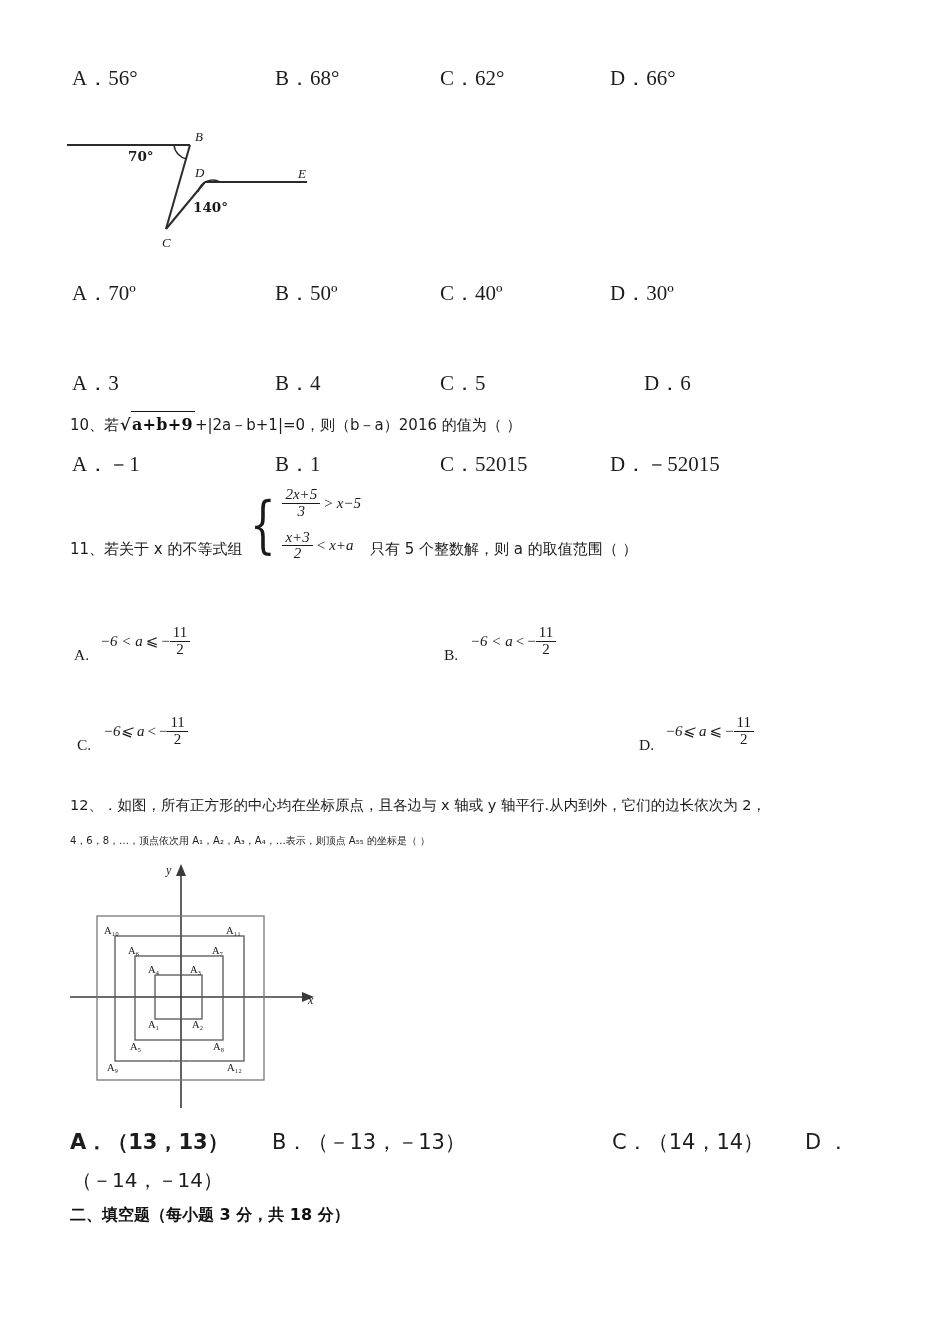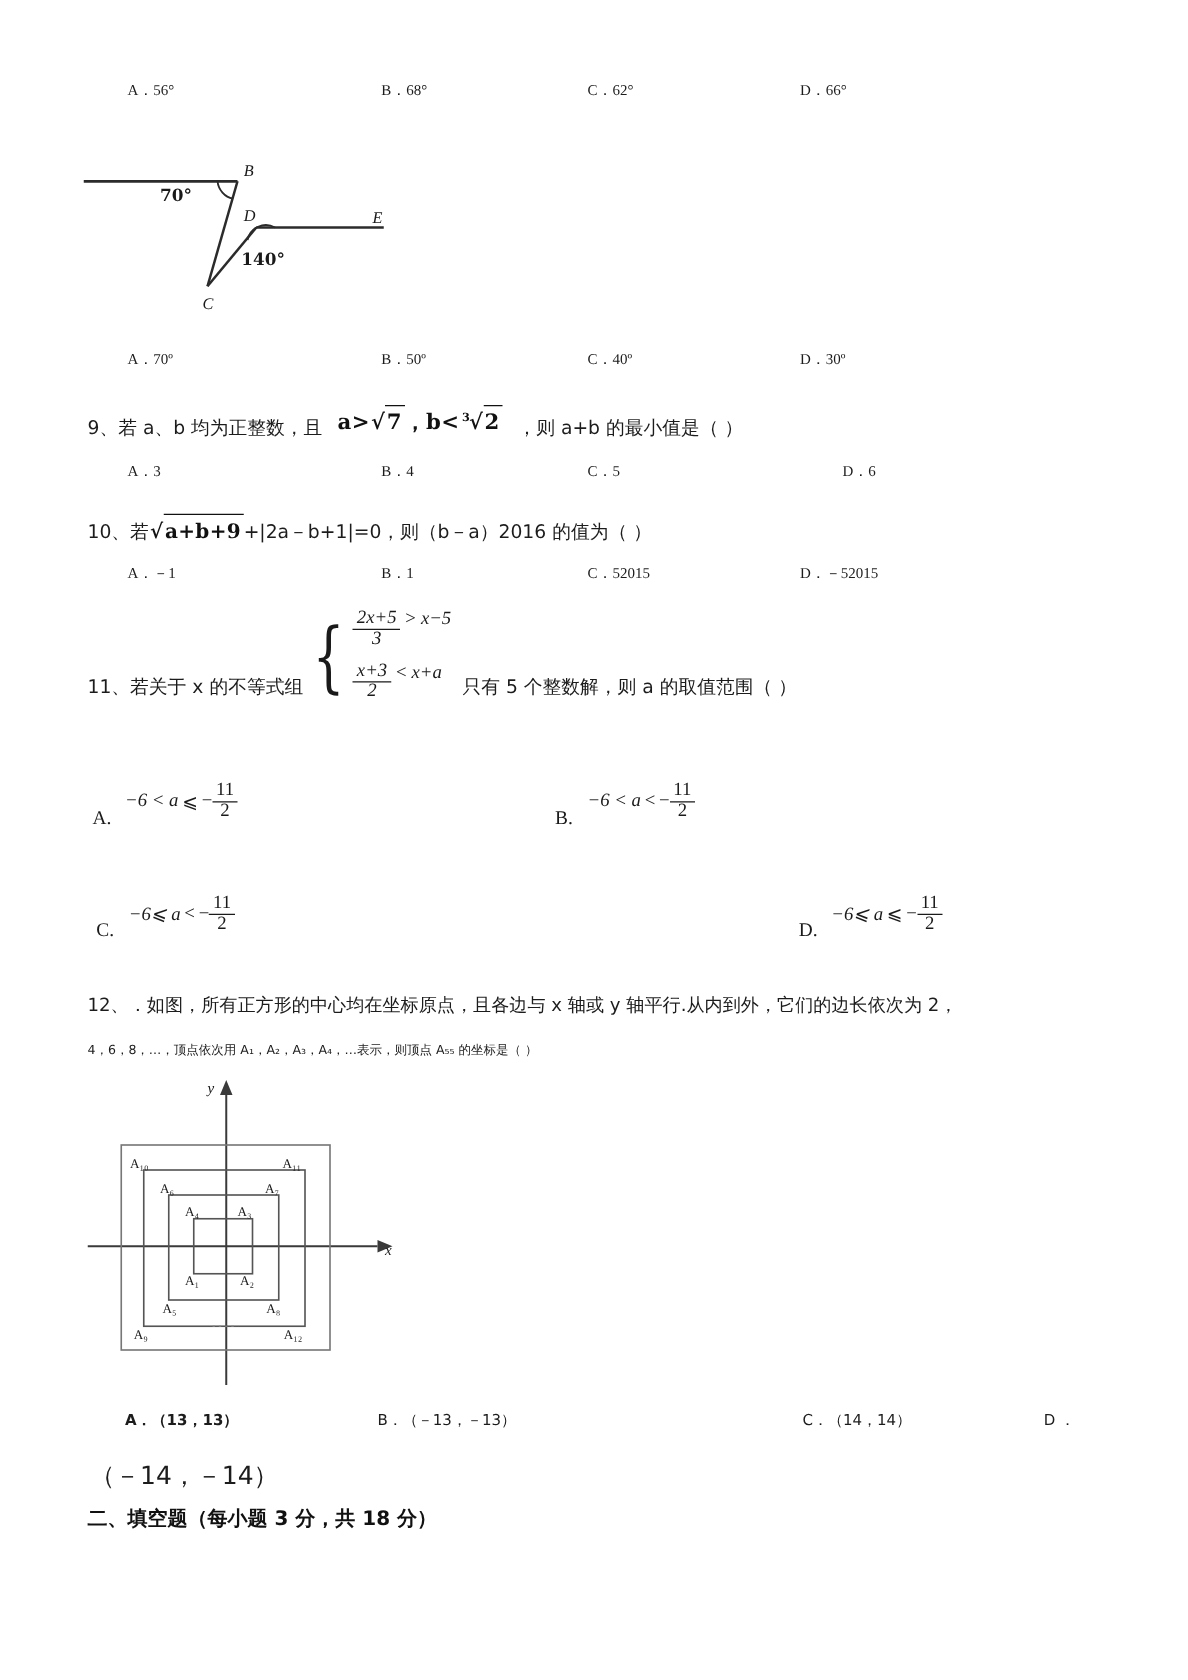--- a/index.html
+++ b/index.html
@@ -33,23 +33,22 @@
   .opt-row {
     position: absolute;
     left: 0; right: 0;
     height: 24px;
     font-size: 15.5px;
   }
   .opt {
     position: absolute;
     top: 0;
     white-space: nowrap;
-    font-size: 12px;
+    font-size: 21px;
     color: #1c1c1c;
-    margin-left: 30px;
   }
 
   .cn { font-family: "DejaVu Sans", "Liberation Sans", sans-serif; }
 
   
   .formula-img {
     font-family: "DejaVu Serif", serif;
     font-weight: 700;
     letter-spacing: .3px;
     color: #111;
@@ -88,21 +87,21 @@
     align-items: center;
   }
   .brace {
     font-size: 62px;
     line-height: 0.9;
     font-family: "DejaVu Serif", serif;
     transform: scaleX(0.65);
     color: #1a1a1a;
   }
   .sys-rows { display: flex; flex-direction: column; gap: 10px; font-size: 15px; }
-  .sys-row { display: flex; white-space: nowrap; }
+  .sys-row { display: flex; align-items: center; white-space: nowrap; }
 
   
   .ineq {
     position: absolute;
     font-size: 15px;
     white-space: nowrap;
     display: flex;
     align-items: center;
   }
   .ineq .lbl {
@@ -168,25 +167,20 @@
     </svg>
   </div>
 
   <div class="opt-row" style="top:279px;">
     <span class="opt" style="left:72px;">A．70º</span>
     <span class="opt" style="left:275px;">B．50º</span>
     <span class="opt" style="left:440px;">C．40º</span>
     <span class="opt" style="left:610px;">D．30º</span>
   </div>
 
-  <div class="q-line cn" style="left:70px; top:328px;">
-    <span>9、若 a、b 均为正整数，且</span><span class="formula-img" style="font-size:17px; margin:0 6px; position:relative; top:-4px;">
-      <span>a</span><span>&gt;</span><span class="radical"><span class="sign">√</span><span class="body">7</span></span><span>，</span><span>b</span><span>&lt;</span><span class="root-idx">3</span><span class="radical"><span class="sign">√</span><span class="body">2</span></span>
-    </span><span>，则 a+b 的最小值是（      ）</span>
-  </div>
 
   <div class="opt-row" style="top:369px;">
     <span class="opt" style="left:72px;">A．3</span>
     <span class="opt" style="left:275px;">B．4</span>
     <span class="opt" style="left:440px;">C．5</span>
     <span class="opt" style="left:644px;text-align:center;">D．6</span>
   </div>
 
   <div class="q-line cn" style="left:70px; top:411px;">
     <span>10、若</span><span class="formula-img" style="font-size:16px;"><span class="radical"><span class="sign">√</span><span class="body">a+b+9</span></span></span><span>+|2a－b+1|=0，则（b－a）2016 的值为（      ）</span>

